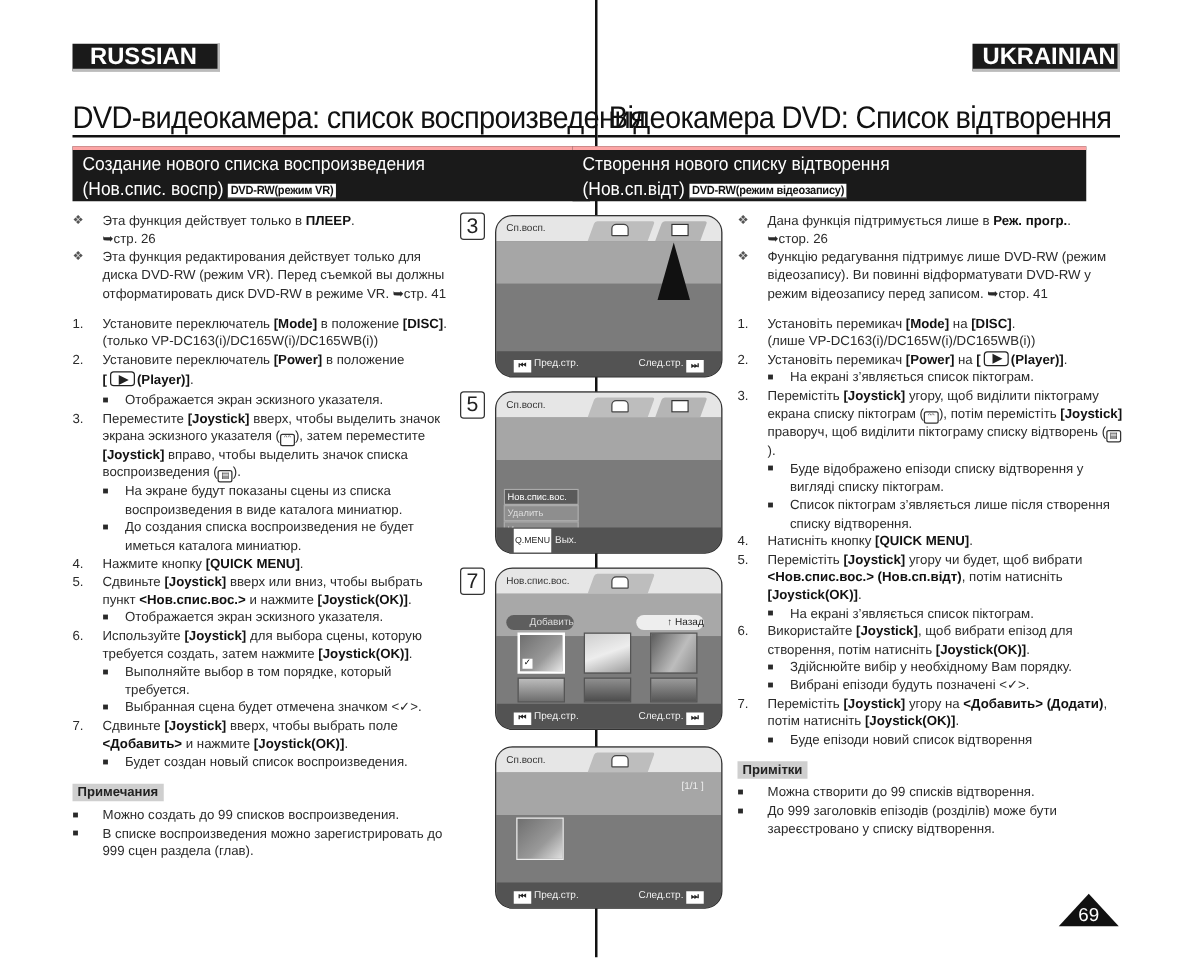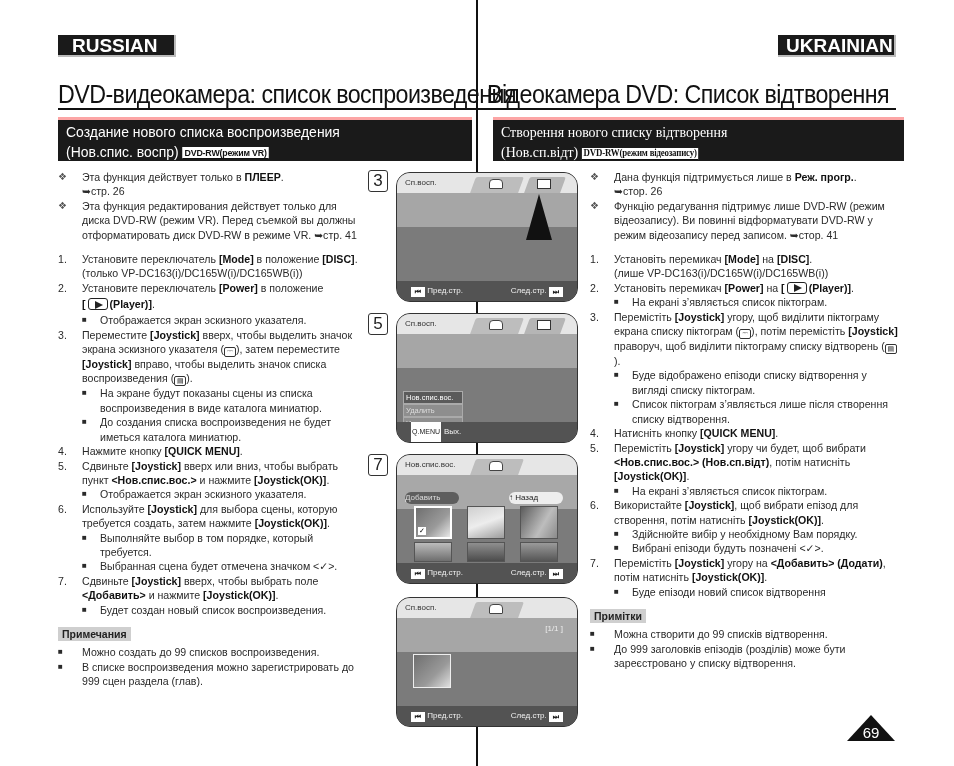--- a/index.html
+++ b/index.html
@@ -18,21 +18,21 @@
     font-family: "Liberation Sans", sans-serif; letter-spacing: -0.6px; transform: scaleX(0.93); transform-origin: left; }
   .title-ru { left: 58px; }
   .title-uk { left: 487px; }
   .title-rule { position: absolute; top: 108px; height: 2px; background: #111; }
   .rule-ru { left: 58px; width: 418px; }
   .rule-uk { left: 478px; width: 418px; }
 
   .section-bar { position: absolute; top: 117px; height: 44px; background: #1a1a1a; color: #fff;
     font-size: 15px; line-height: 20px; padding: 2px 8px; border-top: 3px solid #fca5a5; }
   .bar-ru { left: 58px; width: 414px; }
-  .bar-uk { left: 493px; width: 411px; font-family: Liberation Serif, serif; }
+  .bar-uk { left: 458px; width: 411px; }
   .bar-line { display: block; white-space: nowrap; transform: scaleX(0.93); transform-origin: left; }
   .disc-badge { display: inline-block; background: #fff; color: #111; font-size: 9.5px; font-weight: bold;
     line-height: 11px; padding: 0 2px; vertical-align: 1px; letter-spacing: -0.2px; border-bottom: 1px solid #111; }
 
   .col { position: absolute; font-size: 10.6px; line-height: 14.4px; color: #2a2a2a; }
   .col-ru { left: 58px; top: 170px; width: 300px; }
   .col-uk { left: 590px; top: 170px; width: 310px; }
 
   .row { position: relative; padding-left: 24px; }
   .row .mk { position: absolute; left: 0; top: 0; width: 20px; }
@@ -77,21 +77,21 @@
   .pointer { position: absolute; left: 526px; top: 194px; width: 0; height: 0;
     border-left: 13px solid transparent; border-right: 13px solid transparent; border-bottom: 46px solid #111; }
 
   .qmenu { position: absolute; left: 6px; top: 77px; width: 60px; font-size: 7.5px; }
   .qmenu div { height: 13px; line-height: 12px; padding-left: 2px; border: 1px solid #aaa; margin-bottom: 0; }
   .qm-sel { background: #5a5a5a; color: #fff; }
   .qm-dim { background: #8e8e8e; color: #ddd; }
   .qm-exit { position: absolute; left: 14px; font-size: 8px; }
   .qm-key { display: inline-block; background: #fff; color: #222; font-size: 7px; padding: 0 1px; margin-right: 3px; }
 
-  .pill { position: absolute; top: 37px; height: 12px; border-radius: 6px; font-size: 8px; line-height: 12px; text-align: left; }
+  .pill { position: absolute; top: 37px; height: 12px; border-radius: 6px; font-size: 8px; line-height: 12px; text-align: right; }
   .pill-add { left: 8px; width: 54px; background: #5e5e5e; color: #ddd; }
   .pill-back { left: 112px; width: 54px; background: #eee; color: #222; }
   .thumb { position: absolute; width: 38px; height: 33px; border: 1px solid #555; }
   .thumb.sel { border: 2px solid #fff; }
   .check { position: absolute; left: 2px; bottom: 2px; width: 8px; height: 8px; background: #fff; color: #000; font-size: 7px; line-height: 8px; text-align: center; }
   .counter { position: absolute; right: 14px; top: 6px; font-size: 8px; color: #eee; padding-left: 40px; }
 
   .page-num { position: absolute; left: 847px; top: 715px; width: 0; height: 0;
     border-left: 24px solid transparent; border-right: 24px solid transparent; border-bottom: 26px solid #111; }
   .page-num-text { position: absolute; left: 847px; top: 724px; width: 48px; text-align: center; color: #fff; font-size: 15px; }

